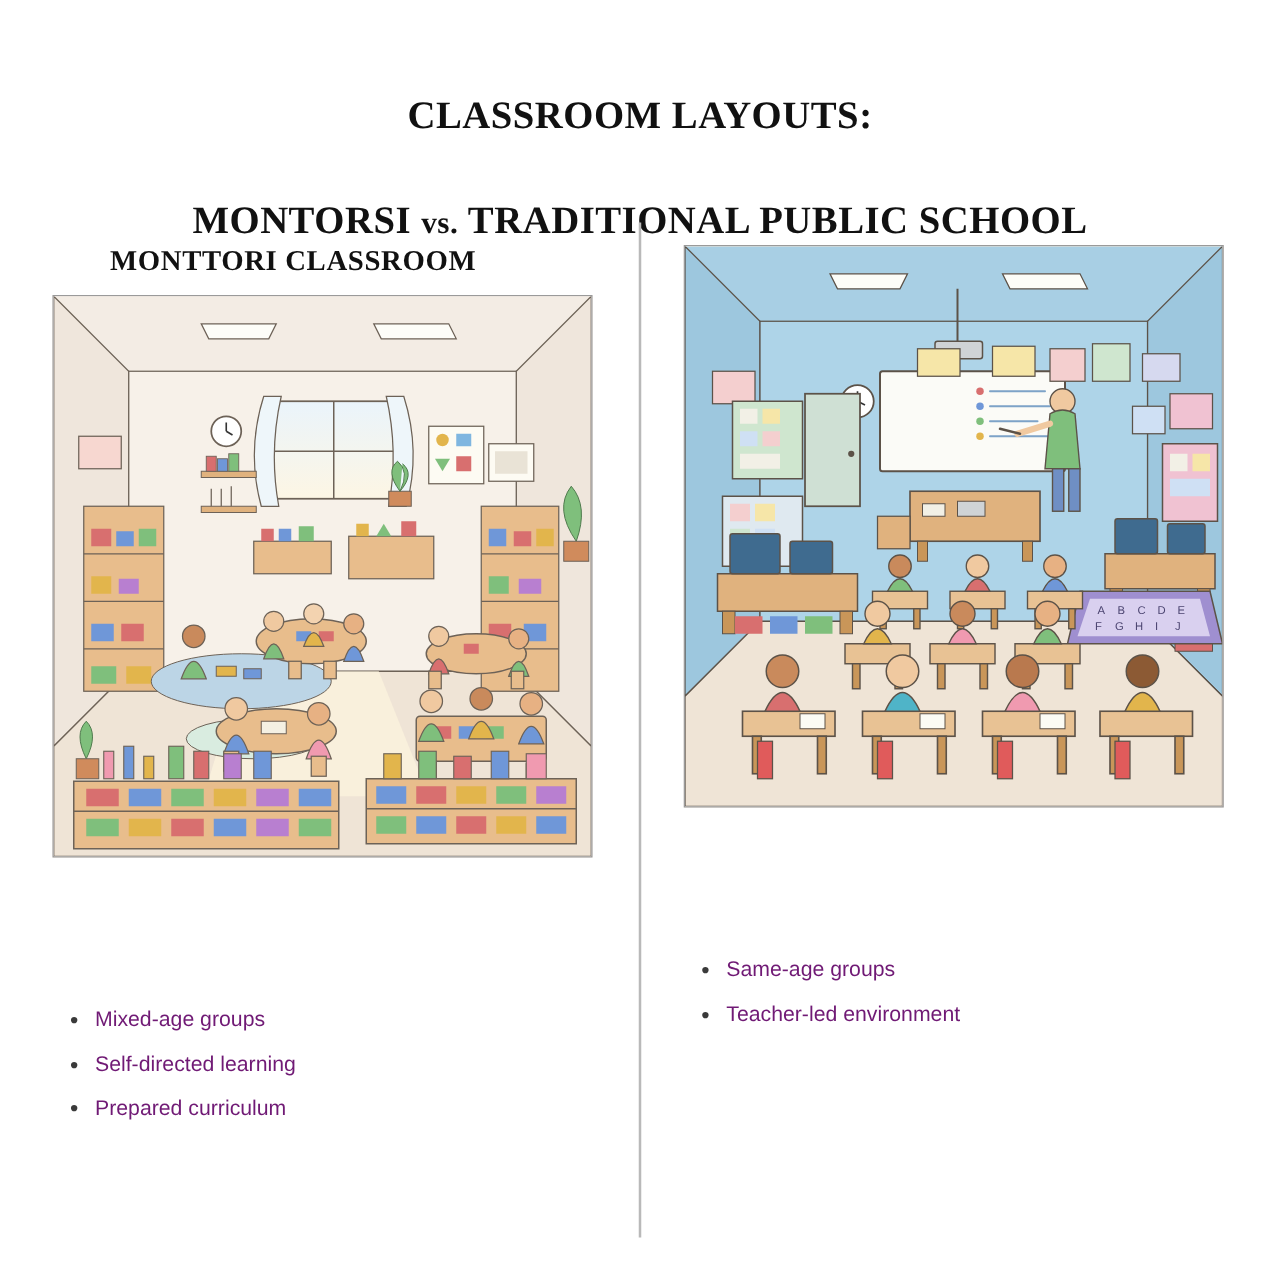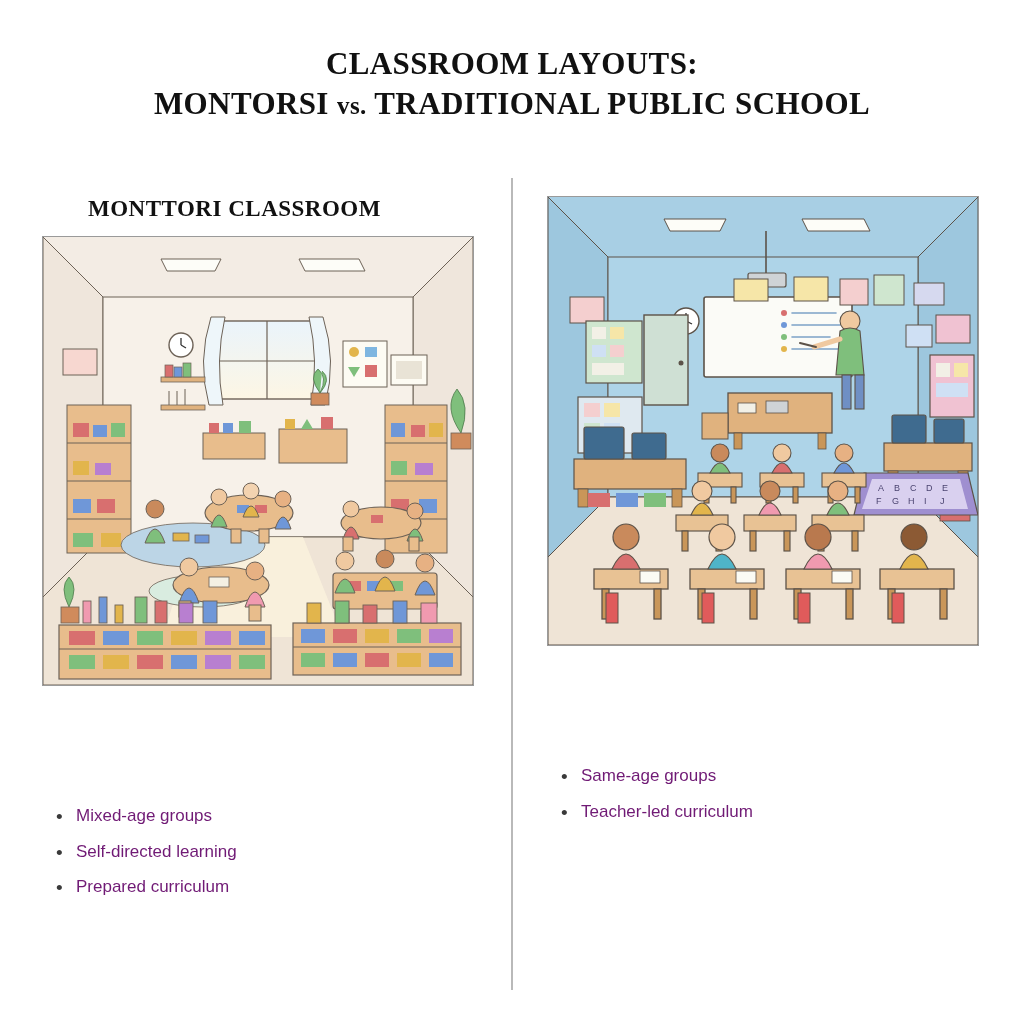--- a/index.html
+++ b/index.html
@@ -22,25 +22,27 @@
     top: 44px;
     left: 0;
     width: 1024px;
     text-align: center;
     line-height: 1.28;
   }
   .title-line1 {
     font-size: 31px;
     font-weight: bold;
     letter-spacing: 0.4px;
+    margin-top: 28px;
   }
   .title-line2 {
     font-size: 31px;
     font-weight: bold;
     letter-spacing: 0.4px;
+    margin-top: 44px;
   }
   .title-line2 .small {
     font-size: 25px;
     font-weight: bold;
   }
 
   
   .divider {
     position: absolute;
     left: 511px;
@@ -523,15 +525,15 @@
         <rect x="250" y="396" width="12" height="30" fill="#e05b5b" stroke="#5c5248" stroke-width="1"></rect>
         <circle cx="366" cy="340" r="13" fill="#8c5a34"></circle>
           <path d="M352 372 q14 -30 28 0 z" fill="#e2b54c"></path>
         <rect x="344" y="396" width="12" height="30" fill="#e05b5b" stroke="#5c5248" stroke-width="1"></rect>
       </g>
     </svg>
   </div>
 
   <div class="bullets">
     <div class="bullet">Same-age groups</div>
-    <div class="bullet">Teacher-led curriculum</div>
+    <div class="bullet">Teacher-led environment</div>
   </div>
 </div>
 
 </body></html>

